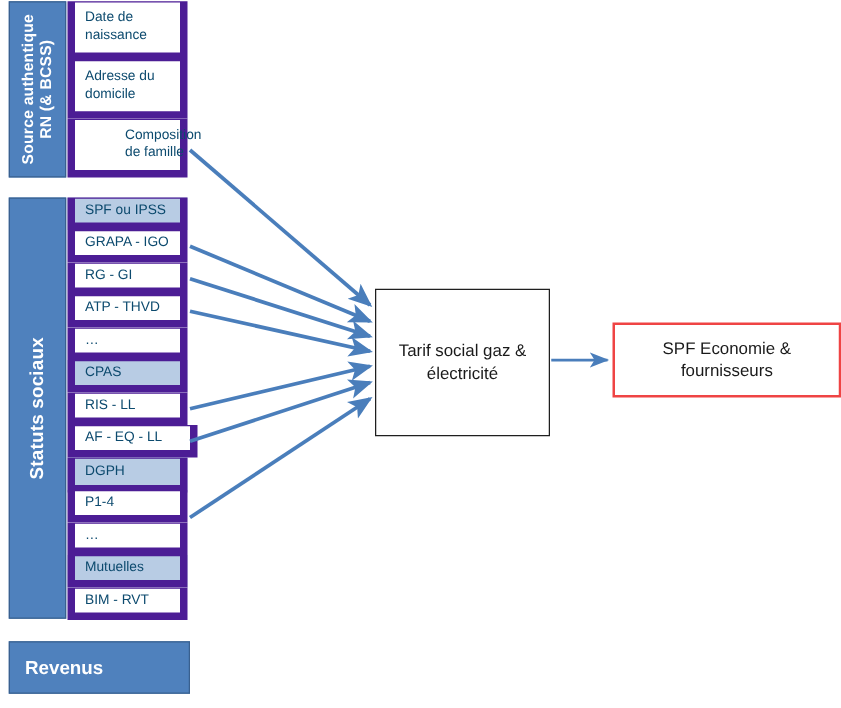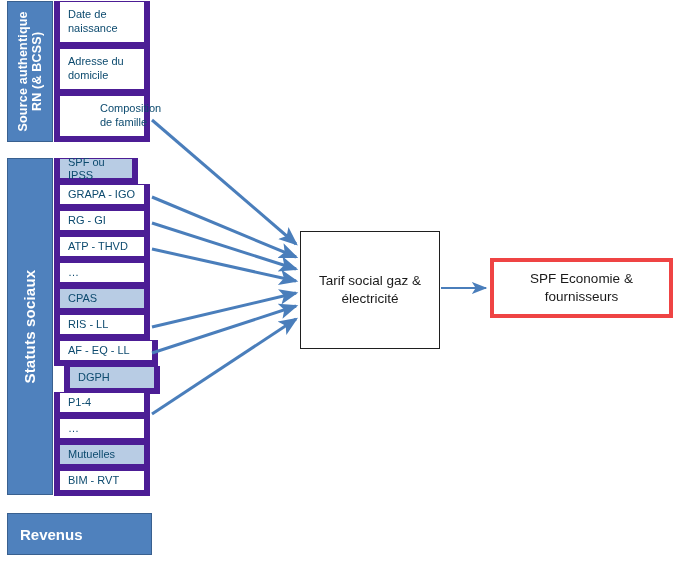--- a/index.html
+++ b/index.html
@@ -50,21 +50,21 @@
   
   .box{
     background:#ffffff;
     border:1.5px solid #1f1f1f;
     display:flex;align-items:center;justify-content:center;
     text-align:center;
     font-size:13.5px;
     line-height:1.35;
     padding:4px 8px;
   }
-  .box.thin-border{border:4px solid #ef4444;}
+  .box.thin-border{border:2px solid #ef4444;}
 
   
   #arrows{position:absolute;left:0;top:0;width:673px;height:566px;pointer-events:none;}
 </style>
 </head>
 <body>
 
 <div id="canvas">
 
   <div class="abs blue-bar" style="left:7px;top:1px;width:46px;height:141px;font-size:12.5px;">
@@ -89,21 +89,21 @@
     <div>
       <span>Composition</span><br>
       <span>de famille</span>
     </div>
   </div>
 
   <div class="abs blue-bar" style="left:7px;top:158px;width:46px;height:337px;font-size:15px;">
     <span class="vtext">Statuts sociaux</span>
   </div>
 
-  <div class="abs row shaded" style="left:54px;top:158px;width:84px;height:26px;">
+  <div class="abs row shaded" style="left:54px;top:158px;width:96px;height:26px;">
     <span>SPF ou IPSS</span>
   </div>
   <div class="abs row" style="left:54px;top:184px;width:96px;height:26px;">
     <span>GRAPA  - IGO</span>
   </div>
   <div class="abs row" style="left:54px;top:210px;width:96px;height:26px;">
     <span>RG - GI</span>
   </div>
   <div class="abs row" style="left:54px;top:236px;width:96px;height:26px;">
     <span>ATP - THVD</span>
@@ -113,21 +113,21 @@
   </div>
   <div class="abs row shaded" style="left:54px;top:288px;width:96px;height:26px;">
     <span>CPAS</span>
   </div>
   <div class="abs row" style="left:54px;top:314px;width:96px;height:26px;">
     <span>RIS - LL</span>
   </div>
   <div class="abs row" style="left:54px;top:340px;width:104px;height:26px;">
     <span>AF - EQ - LL</span>
   </div>
-  <div class="abs row shaded" style="left:64px;top:366px;width:96px;height:28px;">
+  <div class="abs row shaded" style="left:54px;top:366px;width:96px;height:28px;">
     <span>DGPH</span>
   </div>
   <div class="abs row" style="left:54px;top:392px;width:96px;height:26px;">
     <span>P1-4</span>
   </div>
   <div class="abs row" style="left:54px;top:418px;width:96px;height:26px;">
     <span>…</span>
   </div>
   <div class="abs row shaded" style="left:54px;top:444px;width:96px;height:26px;">
     <span>Mutuelles</span>

